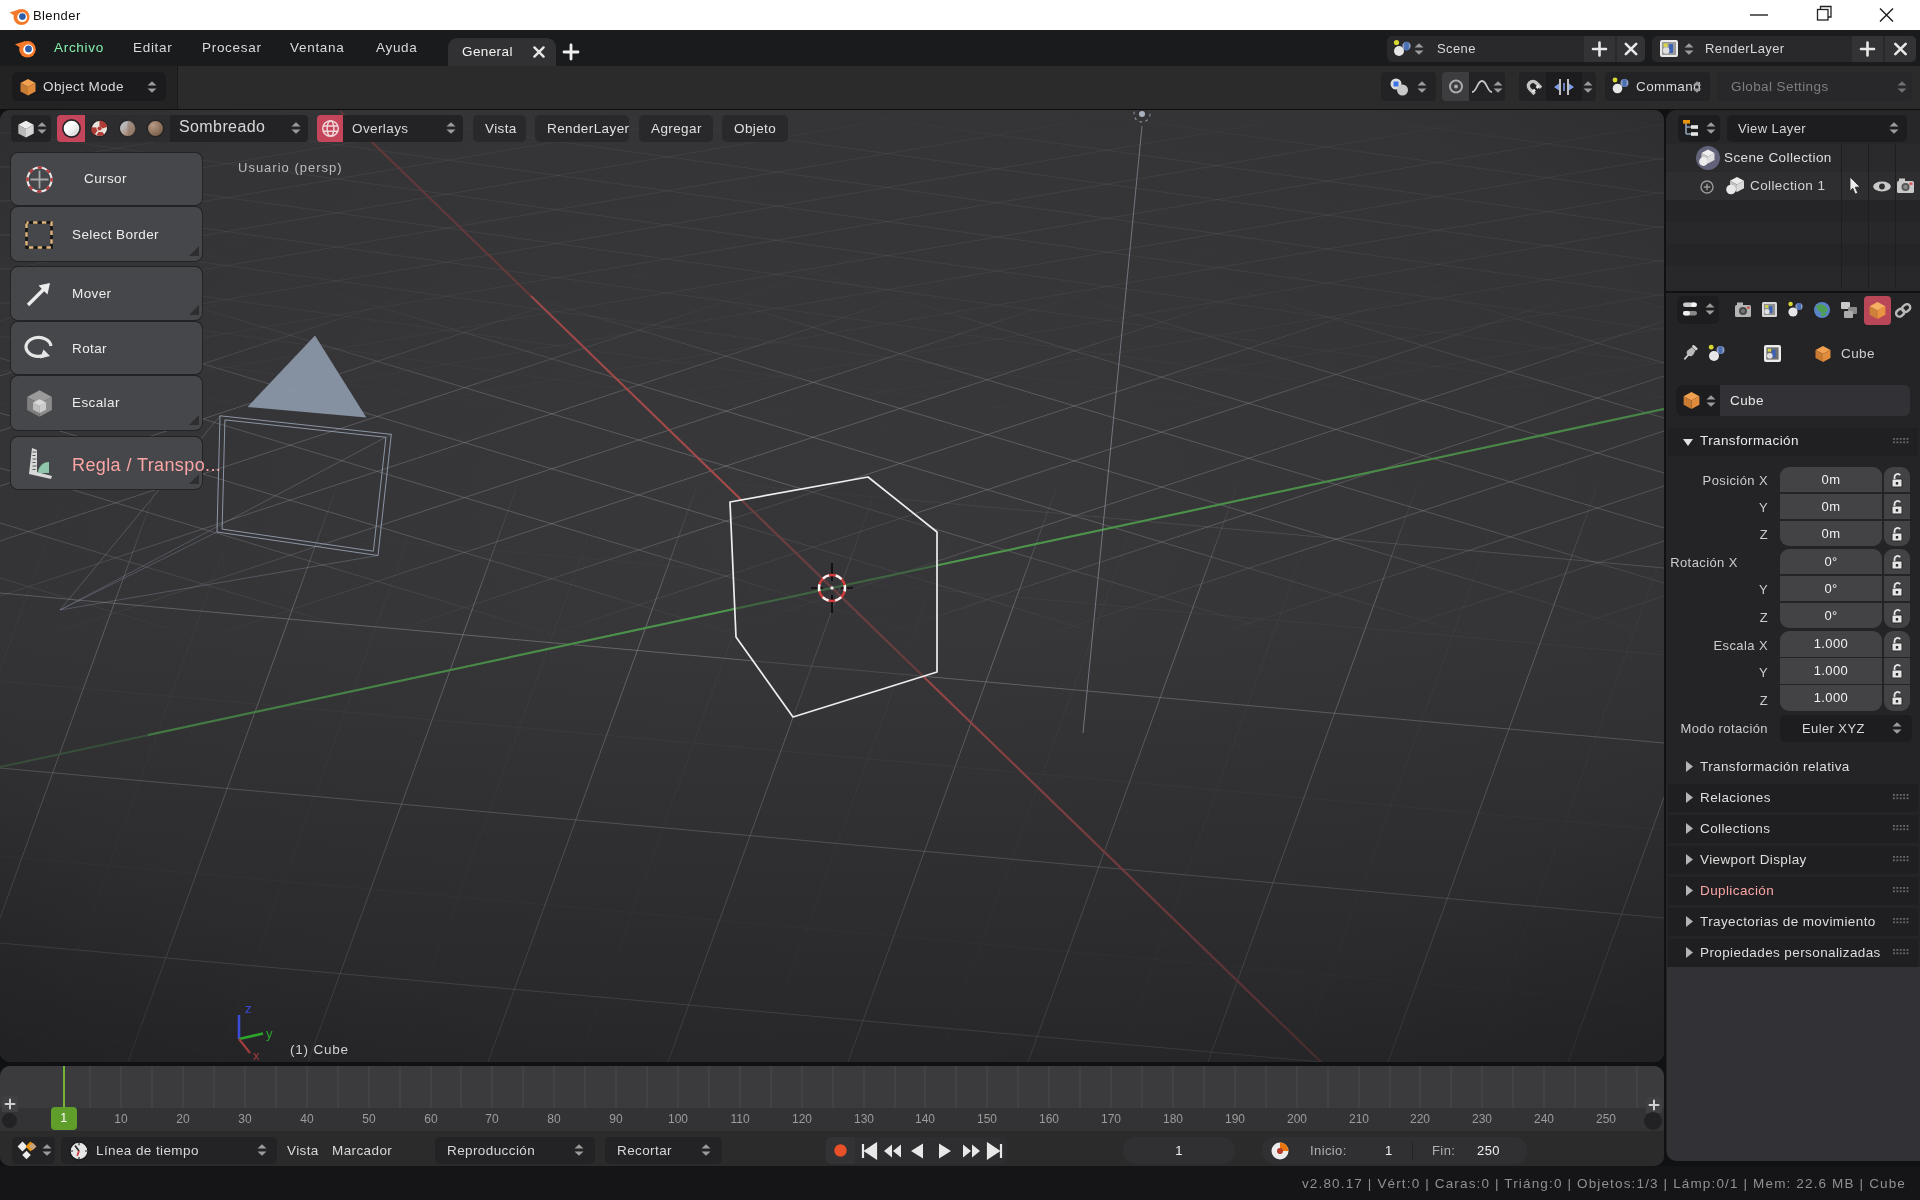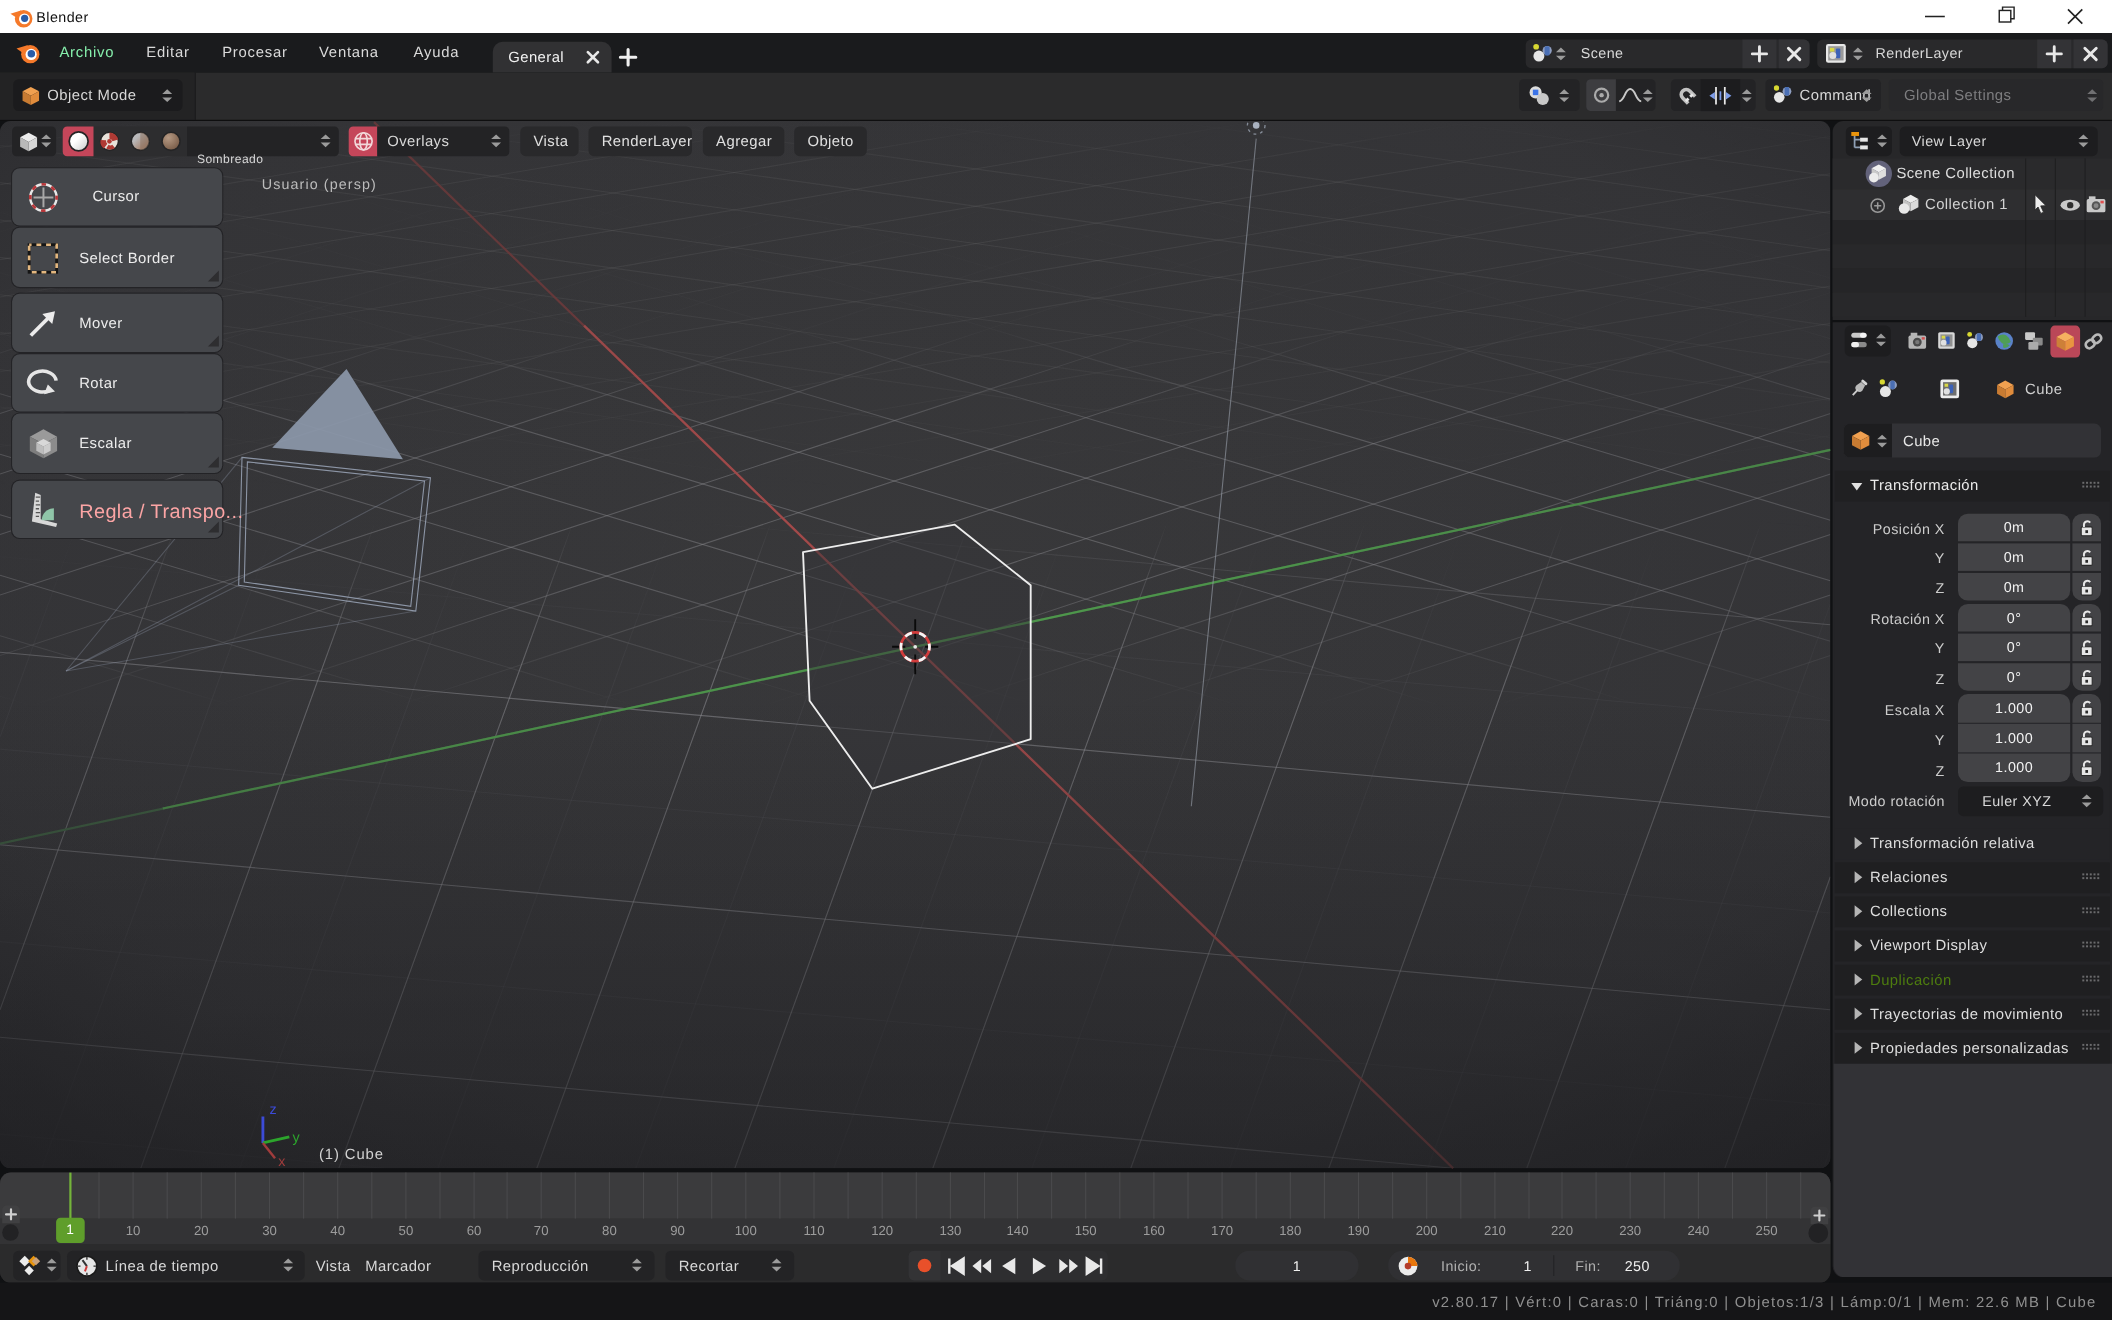--- a/index.html
+++ b/index.html
@@ -481,21 +481,21 @@
 <svg class="a" style="left:145px;top:118px" width="21" height="21">
     <defs>
       <radialGradient id="rs" cx="0.35" cy="0.3" r="0.9">
 <stop offset="0" stop-color="#b69a84"></stop>
         <stop offset="1" stop-color="#6b4e3a"></stop>
       </radialGradient>
     </defs>
 <circle cx="10.5" cy="10.5" r="8.2" fill="url(#rs)" stroke="#242425" stroke-width="1.4"></circle>
   </svg>
 <div class="a" style="left:170px;top:115px;width:138px;height:27px;background:#232325;border-radius:0 4px 4px 0"></div>
-<div class="tx" style="left:179px;top:140px;font-size:11px">Sombreado</div>
+<div class="tx" style="left:179px;top:119px;font-size:16px">Sombreado</div>
 <svg class="a" style="left:286px;top:117px" width="20" height="22">
     <path d="M5.5,9.4 l4.5,-4.2 l4.5,4.2 z M5.5,12.6 l4.5,4.2 l4.5,-4.2 z" fill="#9b9b9b"></path>
   </svg>
 <div class="a" style="left:317px;top:115px;width:26px;height:27px;background:#c5465a;border-radius:4px 0 0 4px"></div>
 <svg class="a" style="left:320px;top:118px" width="21" height="21">
     <g stroke="#f2d8da" stroke-width="1.5" fill="none">
 <circle cx="10.5" cy="10.5" r="7.8"></circle>
       <ellipse cx="10.5" cy="10.5" rx="3.4" ry="7.8"></ellipse>
       <path d="M3,8 h15 M3,13.2 h15"></path>
     </g>
@@ -739,21 +739,21 @@
     <rect x="0.0" y="3.4" width="1.8" height="1.8" fill="#6a6a6c"></rect>
     <rect x="3.4" y="3.4" width="1.8" height="1.8" fill="#6a6a6c"></rect>
     <rect x="6.8" y="3.4" width="1.8" height="1.8" fill="#6a6a6c"></rect>
     <rect x="10.2" y="3.4" width="1.8" height="1.8" fill="#6a6a6c"></rect>
     <rect x="13.6" y="3.4" width="1.8" height="1.8" fill="#6a6a6c"></rect>
   </svg>
 <div class="a" style="left:1668px;top:456px;width:250px;height:297px;background:#242427"></div>
 <div class="tx" style="left:1640px;top:473.5px;width:128px;text-align:right;color:#cccccc">Posición X</div>
 <div class="tx" style="left:1640px;top:501.0px;width:128px;text-align:right;color:#cccccc">Y</div>
 <div class="tx" style="left:1640px;top:528.3px;width:128px;text-align:right;color:#cccccc">Z</div>
-<div class="tx" style="left:1640px;top:555.5px;width:128px;text-align:right;color:#cccccc">Rotación X</div>
+<div class="tx" style="left:1640px;top:555.5px;width:128px;text-align:center;color:#cccccc">Rotación X</div>
 <div class="tx" style="left:1640px;top:583.0px;width:128px;text-align:right;color:#cccccc">Y</div>
 <div class="tx" style="left:1640px;top:610.5px;width:128px;text-align:right;color:#cccccc">Z</div>
 <div class="tx" style="left:1640px;top:638.5px;width:128px;text-align:right;color:#cccccc">Escala X</div>
 <div class="tx" style="left:1640px;top:666.0px;width:128px;text-align:right;color:#cccccc">Y</div>
 <div class="tx" style="left:1640px;top:693.5px;width:128px;text-align:right;color:#cccccc">Z</div>
 <div class="a" style="left:1780px;top:466.5px;width:102px;height:25.5px;background:#434346;border-radius:9px 9px 0 0"></div>
 <div class="a" style="left:1884px;top:466.5px;width:26px;height:25.5px;background:#434346;border-radius:9px 9px 0 0"></div>
 <svg class="a" style="left:1890px;top:471.5px" width="15" height="16">
 <rect x="2" y="7" width="10" height="8" rx="1" fill="#e6e6e6" stroke="#2a2a2a" stroke-width="1"></rect>
 <path d="M4.5,7 V5 A3.2,3.2 0 0 1 10.2,3.2" fill="none" stroke="#e6e6e6" stroke-width="1.8"></path>
@@ -883,21 +883,21 @@
     <rect x="0.0" y="3.4" width="1.8" height="1.8" fill="#6a6a6c"></rect>
     <rect x="3.4" y="3.4" width="1.8" height="1.8" fill="#6a6a6c"></rect>
     <rect x="6.8" y="3.4" width="1.8" height="1.8" fill="#6a6a6c"></rect>
     <rect x="10.2" y="3.4" width="1.8" height="1.8" fill="#6a6a6c"></rect>
     <rect x="13.6" y="3.4" width="1.8" height="1.8" fill="#6a6a6c"></rect>
   </svg>
 <div class="a" style="left:1668px;top:877px;width:250px;height:28px;background:#1f1f21"></div>
 <svg class="a" style="left:1684px;top:884px" width="10" height="12">
     <path d="M2,1 L9,6.5 L2,12 Z" fill="#b5b5b5"></path>
   </svg>
-<div class="tx" style="left:1700px;top:884px;font-size:13.5px;color:#4d7c0f">Duplicación</div>
+<div class="tx" style="left:1700px;top:884px;font-size:13.5px;color:#fca5a5">Duplicación</div>
 <svg class="a" style="left:1893px;top:887px" width="18" height="8">
     <rect x="0.0" y="0.0" width="1.8" height="1.8" fill="#6a6a6c"></rect>
     <rect x="3.4" y="0.0" width="1.8" height="1.8" fill="#6a6a6c"></rect>
     <rect x="6.8" y="0.0" width="1.8" height="1.8" fill="#6a6a6c"></rect>
     <rect x="10.2" y="0.0" width="1.8" height="1.8" fill="#6a6a6c"></rect>
     <rect x="13.6" y="0.0" width="1.8" height="1.8" fill="#6a6a6c"></rect>
     <rect x="0.0" y="3.4" width="1.8" height="1.8" fill="#6a6a6c"></rect>
     <rect x="3.4" y="3.4" width="1.8" height="1.8" fill="#6a6a6c"></rect>
     <rect x="6.8" y="3.4" width="1.8" height="1.8" fill="#6a6a6c"></rect>
     <rect x="10.2" y="3.4" width="1.8" height="1.8" fill="#6a6a6c"></rect>

